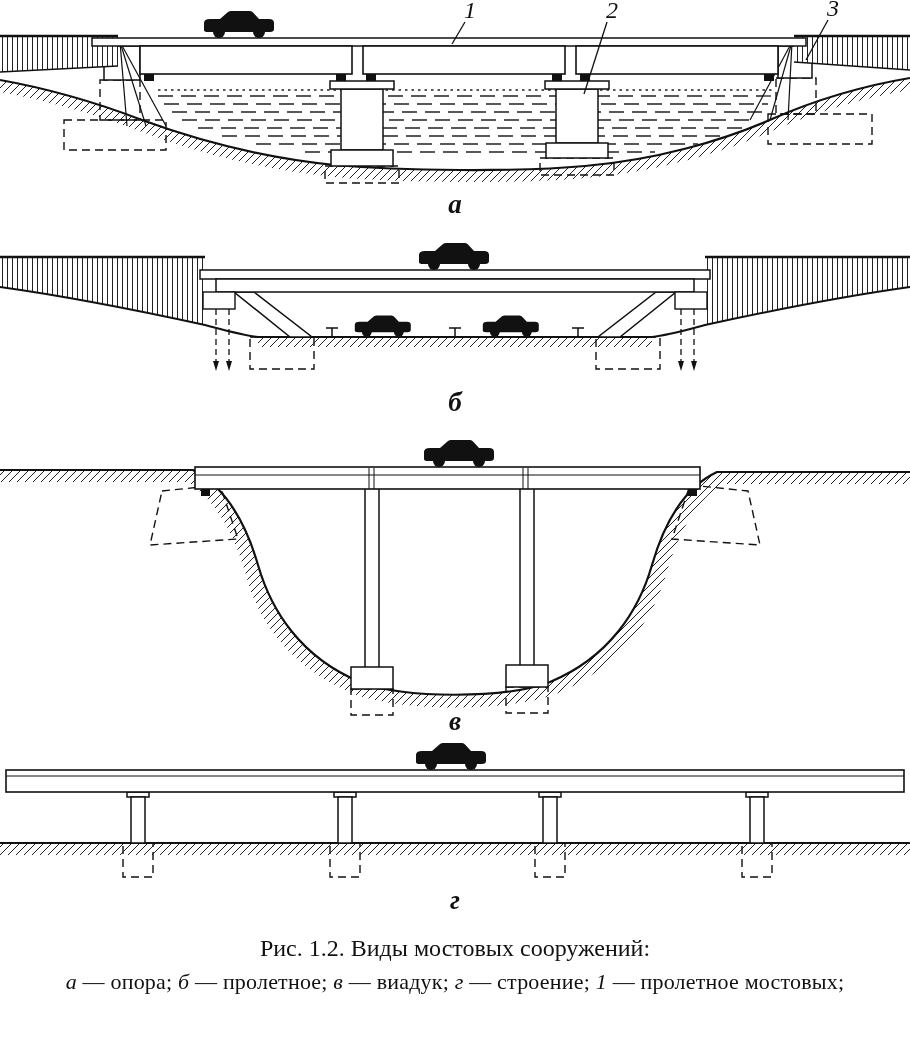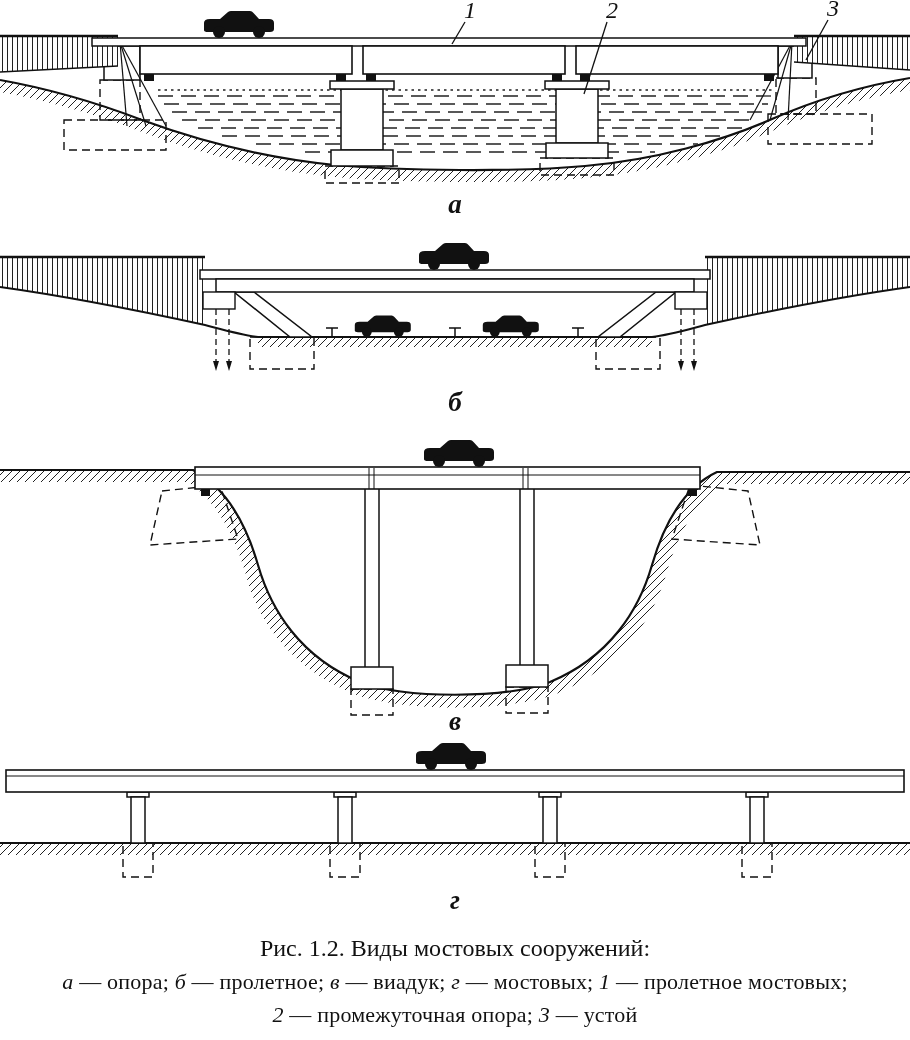--- a/index.html
+++ b/index.html
@@ -270,17 +270,16 @@
     <rect x="6" y="35" width="898" height="22" fill="#fff" stroke="#111" stroke-width="1.6"></rect>
     <path d="M6,41 H904" stroke="#111" stroke-width="1" fill="none"></path>
 
     <use href="#car" transform="translate(410,6)"></use>
 
     <text class="plabel" x="455" y="174" text-anchor="middle">г</text>
   </svg>
 
   <div class="caption">
     <div class="cap-title">Рис. 1.2. Виды мостовых сооружений:</div>
-    <div class="cap-line"><span class="it">а</span><span> — опора; </span><span class="it">б</span><span> — пролетное; </span><span class="it">в</span><span> — виадук; </span><span class="it">г</span><span> — мостовых; </span><span class="it">1</span><span> — пролетное мостовых;</span></div>
-    <div class="cap-line"><span class="it">2</span><span> — промежуточная опора; </span><span class="it">3</span><span> — устой</span></div>
+    <div class="cap-line"><span class="it">а</span><span> — опора; </span><span class="it">б</span><span> — пролетное; </span><span class="it">в</span><span> — виадук; </span><span class="it">г</span><span> — строение; </span><span class="it">1</span><span> — пролетное мостовых;</span></div>
   </div>
 
 </div>
 
 </body></html>

